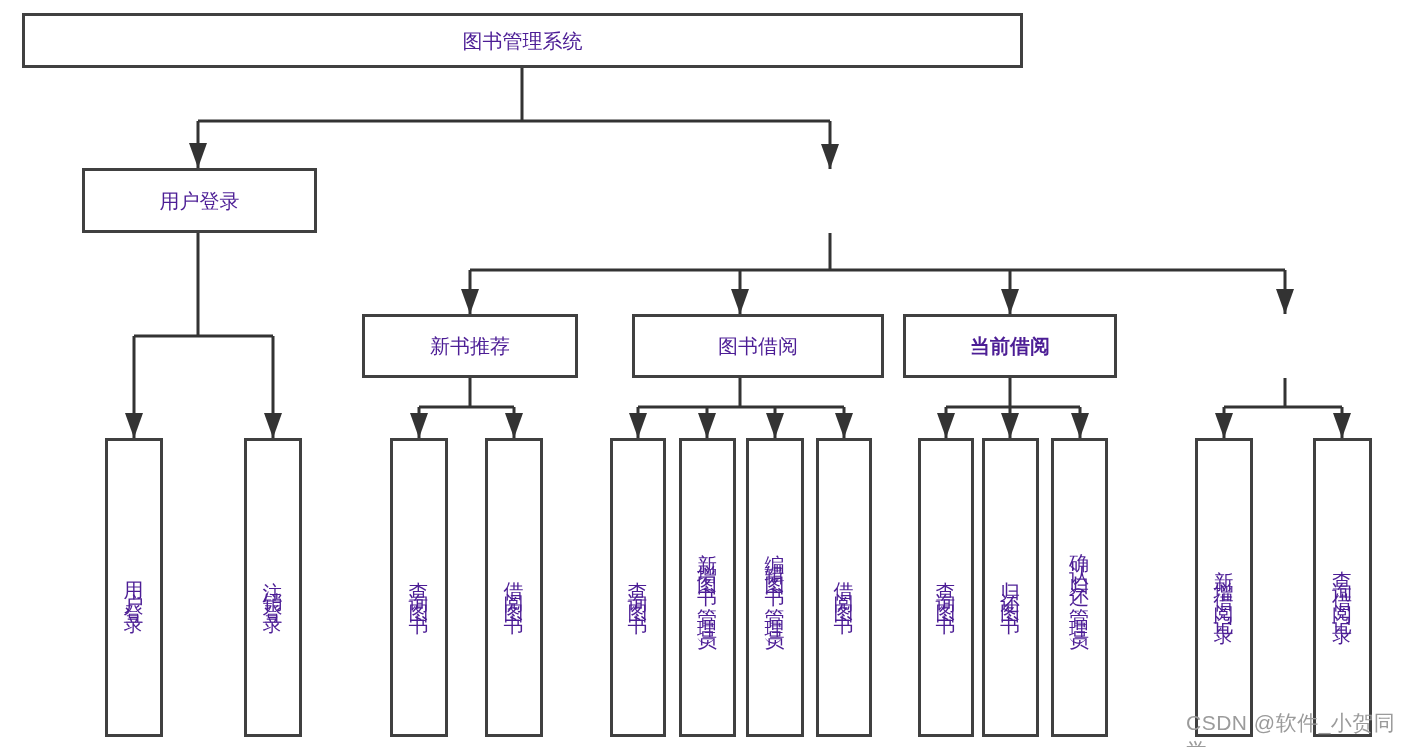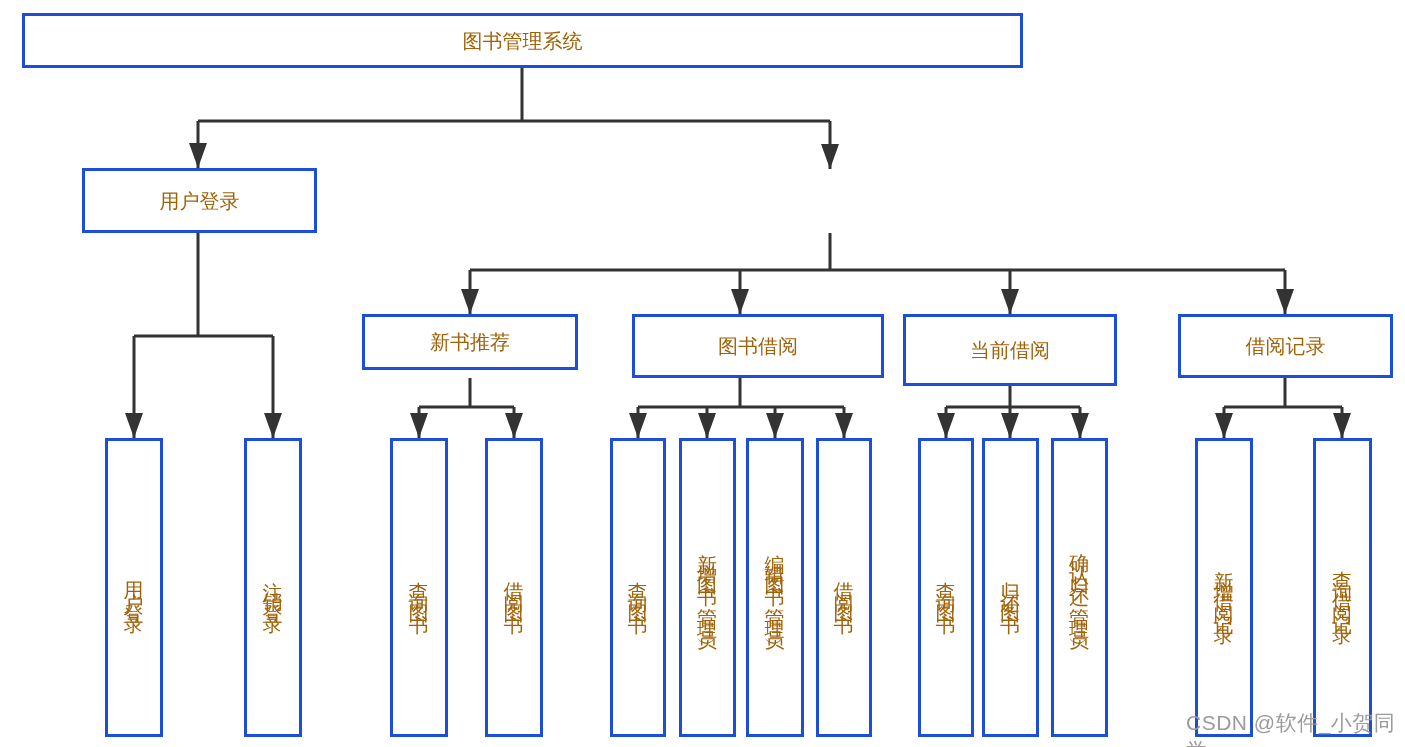--- a/index.html
+++ b/index.html
@@ -3,22 +3,22 @@
 <meta charset="utf-8">
 <style>
   html,body { margin:0; padding:0; background:#ffffff; }
   .canvas {
     position:relative; width:1405px; height:747px; background:#ffffff;
     font-family:"Liberation Sans","DejaVu Sans",sans-serif; overflow:hidden;
   }
   .connectors { position:absolute; left:0; top:0; width:1405px; height:747px; pointer-events:none; }
   .node {
     position:absolute; box-sizing:border-box; background:#ffffff;
-    border:3px solid #1d4ed8; display:flex; align-items:center; justify-content:center;
-    color:#a16207; font-size:20px; line-height:1; white-space:nowrap;
+    border:3px solid #404040; display:flex; align-items:center; justify-content:center;
+    color:#4c1d95; font-size:20px; line-height:1; white-space:nowrap;
   }
   .leaf span {
     writing-mode:vertical-rl; text-orientation:mixed;
     letter-spacing:11px; line-height:1; white-space:nowrap;
   }
   .watermark {
     position:absolute; left:1186px; top:709px; z-index:5;
     font-size:21px; color:#9b9b9b; letter-spacing:0.5px;
   }
 </style>
@@ -73,31 +73,28 @@
   </svg>
 
   <div class="node" style="left:22px; top:13px; width:1001px; height:55px;">
     <span>图书管理系统</span>
   </div>
 
   <div class="node" style="left:82px; top:168px; width:235px; height:65px;">
     <span>用户登录</span>
   </div>
 
-  <div class="node" style="left:362px; top:314px; width:216px; height:56px;">
+  <div class="node" style="left:362px; top:314px; width:216px; height:64px;">
     <span>新书推荐</span>
   </div>
   <div class="node" style="left:632px; top:314px; width:252px; height:64px;">
     <span>图书借阅</span>
   </div>
-  <div class="node" style="left:903px; top:314px; width:214px; height:72px;">
+  <div class="node" style="left:903px; top:314px; width:214px; height:64px;font-weight:bold;">
     <span>当前借阅</span>
-  </div>
-  <div class="node" style="left:1178px; top:314px; width:215px; height:64px;">
-    <span>借阅记录</span>
   </div>
 
   <div class="node leaf" style="left:105px; top:438px; width:58px; height:299px;">
     <span>用户登录</span>
   </div>
   <div class="node leaf" style="left:244px; top:438px; width:58px; height:299px;">
     <span>注销登录</span>
   </div>
 
   <div class="node leaf" style="left:390px; top:438px; width:58px; height:299px;">

